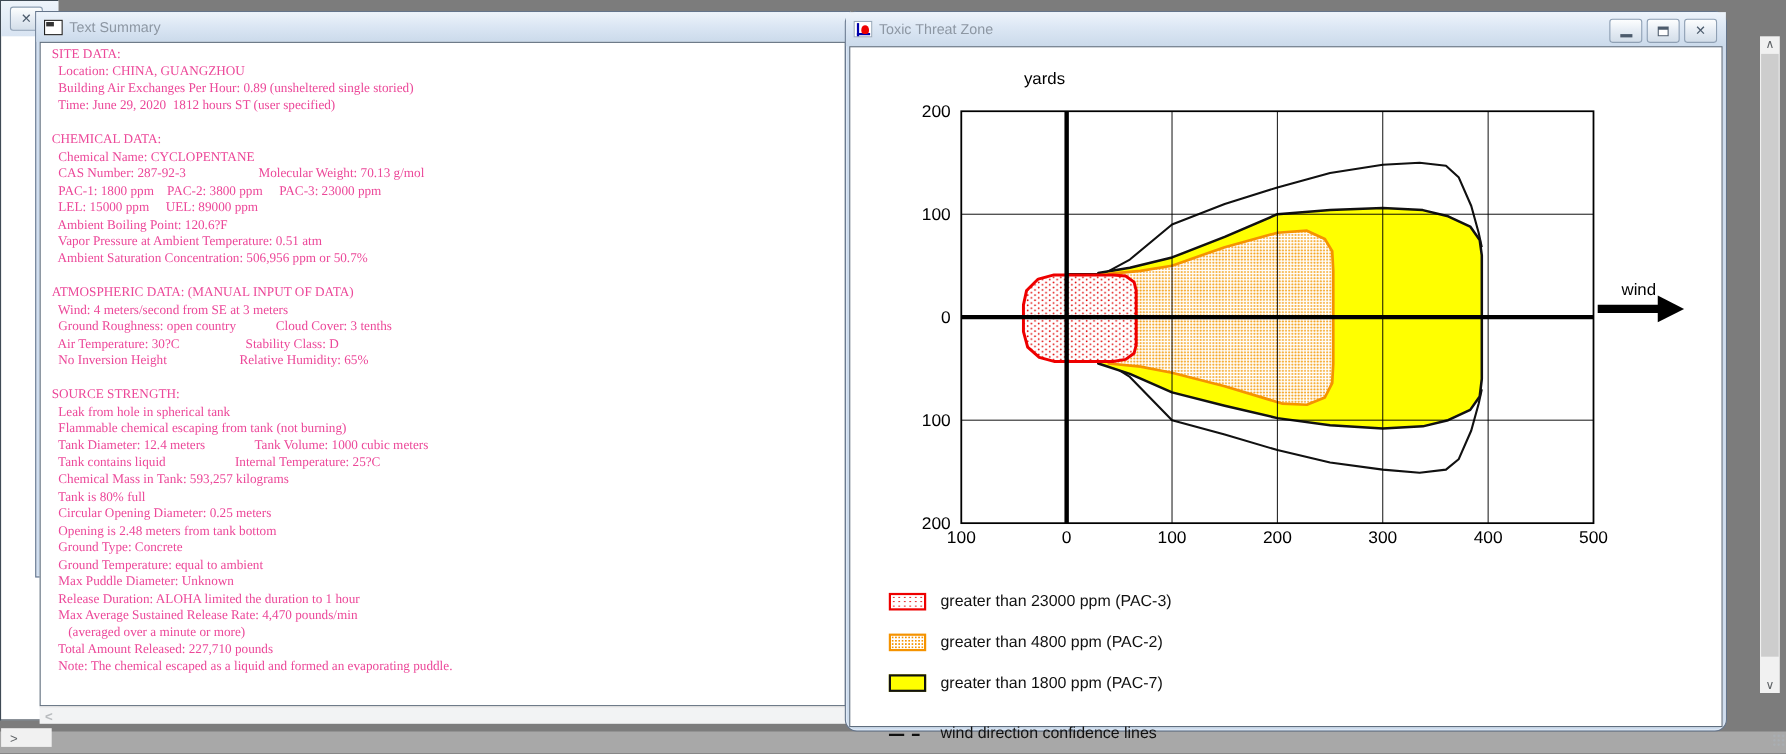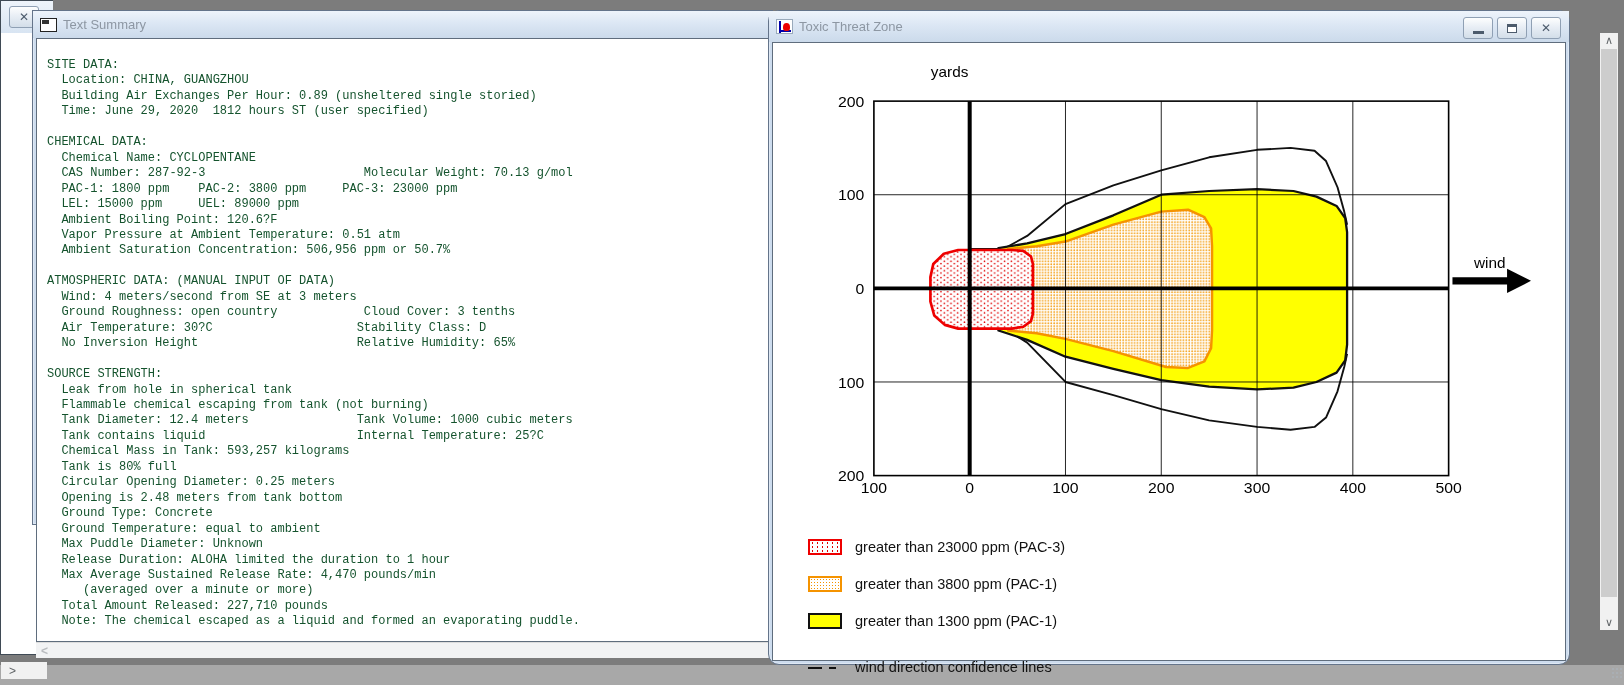--- a/index.html
+++ b/index.html
@@ -25,22 +25,22 @@
   .content { position:absolute; background:#ffffff; border:1px solid #5f6d7d; }
 
   
   #win-text { left:32px; top:10px; width:741px; height:515px; z-index:2; }
   #win-text .titlebar { height:27px; }
   #win-text .content { left:3px; top:27px; width:733px; height:604px; overflow:hidden; }
   .doc-icon { width:17px; height:14px; margin-left:7px; background:#fff; border:1px solid #222;
               position:relative; flex:none; }
   .doc-icon::before { content:""; position:absolute; left:1px; top:1px; width:7px; height:4px;
               background:#333; }
-  pre.summary { font-family:Liberation Mono, monospace;
-                font-size:12px; line-height:15.45px; color:#14532d; padding:19px 0 0 10px; }
+  pre.summary { font-family:Liberation Serif, serif;
+                font-size:12px; line-height:15.45px; color:#ec4899; padding:3px 0 0 10px; }
   .hscroll { position:absolute; left:3px; top:631px; width:733px; height:16px; background:#f2f3f4;
              border-top:1px solid #dcdcdc; display:flex; align-items:center; }
   .hscroll .arrow { color:#b9bcbf; font-size:12px; padding-left:5px; font-weight:bold; }
 
   
   #win-toxic { left:768px; top:10px; width:802px; height:655px; z-index:3;border-radius:11px; }
   #win-toxic .titlebar { height:31px; }
   #win-toxic .content { left:3px; top:31px; width:794px; height:619px; }
   .plume-icon { width:17px; height:15px; margin-left:7px; position:relative; flex:none; background:#fff; border:1px solid #9ab; }
   .plume-icon .ax-v { position:absolute; left:2px; top:1px; width:2px; height:12px; background:#00a; }
@@ -227,25 +227,25 @@
       </g>
     </svg>
 
     <div class="legend">
       <div class="legend-row">
         <span class="swatch pac3"></span>
         <span class="legend-label">greater than 23000 ppm (PAC-3)</span>
       </div>
       <div class="legend-row">
         <span class="swatch pac2"></span>
-        <span class="legend-label">greater than 3800 ppm (PAC-1)</span>
+        <span class="legend-label">greater than 4800 ppm (PAC-2)</span>
       </div>
       <div class="legend-row">
         <span class="swatch pac1"></span>
-        <span class="legend-label">greater than 1300 ppm (PAC-1)</span>
+        <span class="legend-label">greater than 1800 ppm (PAC-7)</span>
       </div>
       <div class="legend-row conf">
         <svg class="swatch" width="34" height="16">
           <line x1="0" y1="9" x2="34" y2="9" stroke="#111" stroke-width="2" stroke-dasharray="14 7 7 20"></line>
         </svg>
         <span class="legend-label">wind direction confidence lines</span>
       </div>
     </div>
 
   </div>

